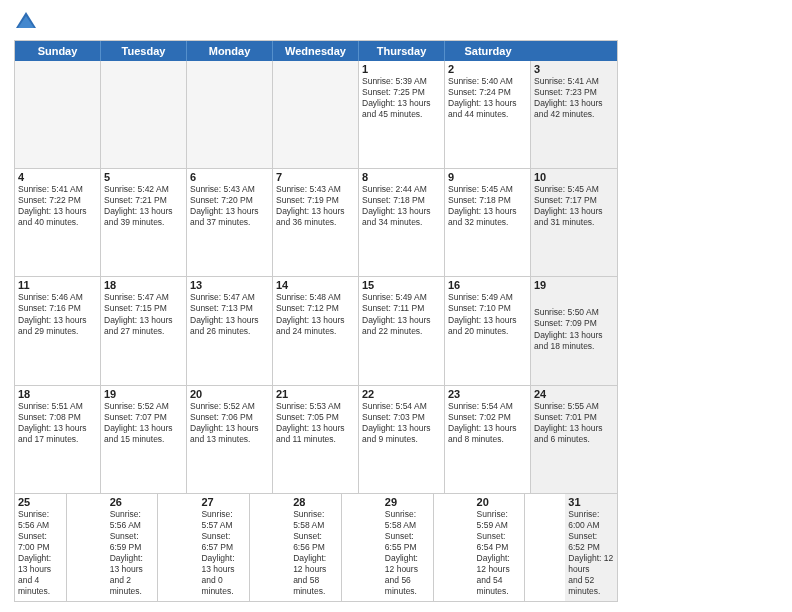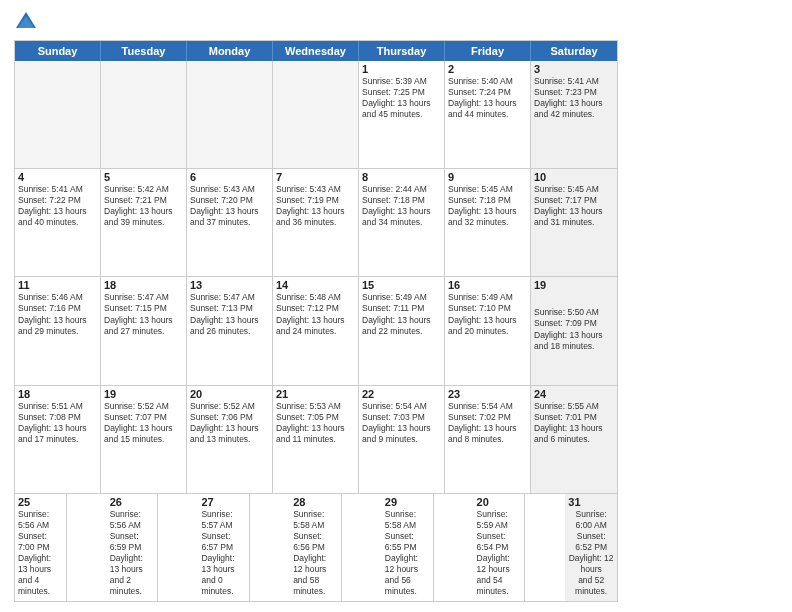--- a/index.html
+++ b/index.html
@@ -136,21 +136,20 @@
     </div>
   </div>
 
   <div class="calendar">
     <div class="cal-header" id="cal-header">
         <div class="cal-header-cell">Sunday</div>
         <div class="cal-header-cell">Tuesday</div>
         <div class="cal-header-cell">Monday</div>
         <div class="cal-header-cell">Wednesday</div>
         <div class="cal-header-cell">Thursday</div>
-        <div class="cal-header-cell">Friday</div>
         <div class="cal-header-cell">Saturday</div>
       </div>
     <div class="cal-body" id="cal-body">
         <div class="cal-row">
           <div class="cal-cell empty"></div>
           <div class="cal-cell empty"></div>
           <div class="cal-cell empty"></div>
           <div class="cal-cell empty"></div>
           <div class="cal-cell">
             <div class="day-number">1</div>
@@ -365,21 +364,21 @@
           </div>
           <div class="cal-cell">
             <div class="day-number">20</div>
             <div class="cell-text" style="white-space: pre-line;">Sunrise: 5:59 AM
 Sunset: 6:54 PM
 Daylight: 12 hours
 and 54 minutes.</div>
           </div>
           <div class="cal-cell shaded">
             <div class="day-number">31</div>
-            <div class="cell-text" style="white-space: pre-line; text-align: center;">Sunrise: 6:00 AM
+            <div class="cell-text" style="white-space: pre-line;">Sunrise: 6:00 AM
 Sunset: 6:52 PM
 Daylight: 12 hours
 and 52 minutes.</div>
           </div>
         </div>
       </div>
   </div>
 </div>
 
 </body></html>

